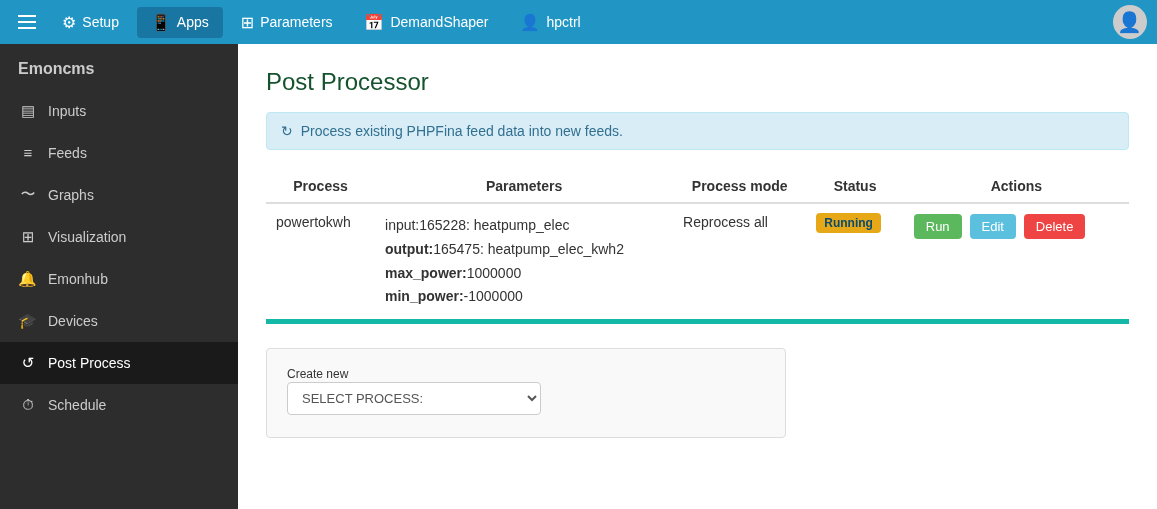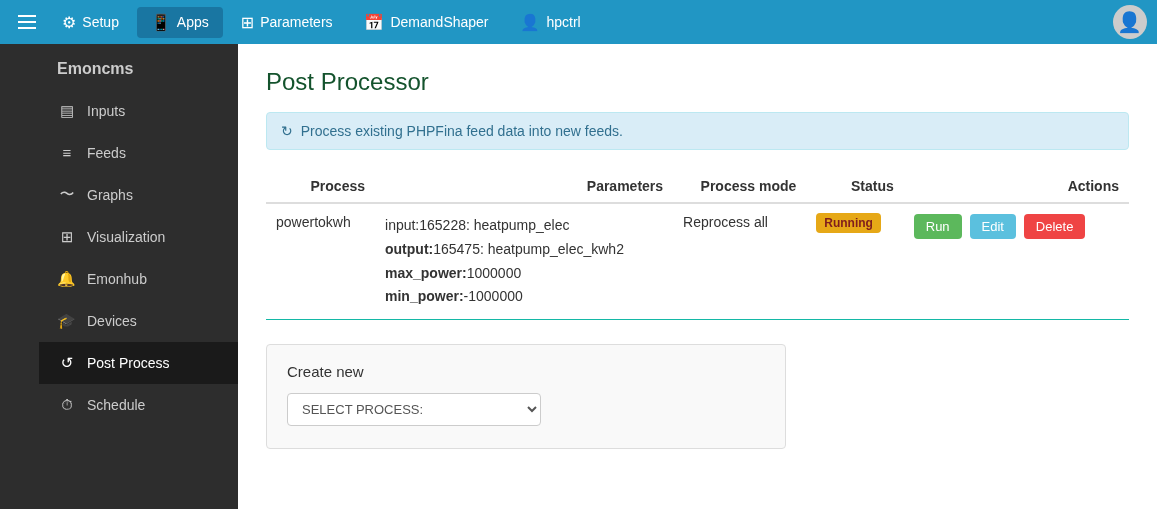--- a/index.html
+++ b/index.html
@@ -52,21 +52,20 @@
     }
 
     
     .sidebar {
       width: 238px;
       background-color: #2d2d2d;
       flex-shrink: 0;
       display: flex;
       flex-direction: column;
       overflow-y: auto;
-      padding-left: 39px;
     }
     .sidebar-title {
       color: #ccc;
       font-size: 16px;
       font-weight: bold;
       padding: 16px 18px 12px;
     }
     .sidebar-item {
       display: flex;
       align-items: center;
@@ -109,41 +108,41 @@
       font-size: 14px;
     }
 
     
     .process-table {
       width: 100%;
       border-collapse: collapse;
       margin-bottom: 24px;
     }
     .process-table th {
-      text-align: right;
+      text-align: center;
       padding: 8px 10px;
       border-bottom: 2px solid #ddd;
       font-weight: bold;
       color: #333;
       font-size: 14px;
     }
     .process-table td {
       padding: 10px 10px;
-      border-bottom: 1px solid #14b8a6;
+      border-bottom: 5px solid #14b8a6;
       vertical-align: top;
       font-size: 14px;
     }
     .process-name { font-weight: normal; }
     .params-cell { line-height: 1.7; }
     .params-cell .bold { font-weight: bold; }
 
     
     .badge-running {
       background: #e6a817;
-      color: #7f1d1d;
+      color: #0c4a6e;
       padding: 3px 8px;
       border-radius: 4px;
       font-size: 12px;
       font-weight: bold;
     }
 
     
     .btn {
       padding: 5px 12px;
       border: none;
@@ -160,22 +159,22 @@
     
     .create-new-box {
       border: 1px solid #ddd;
       border-radius: 4px;
       padding: 18px 20px 22px;
       background: #f9f9f9;
       display: inline-block;
       min-width: 520px;
     }
     .create-new-title {
-      font-size: 15px;
-      margin-bottom: 13px;
+      font-size: 12px;
+      margin-bottom: 1px;
       color: #333;
     }
     .select-process {
       width: 254px;
       padding: 7px 10px;
       border: 1px solid #ccc;
       border-radius: 4px;
       font-size: 13px;
       background: white;
       color: #555;

